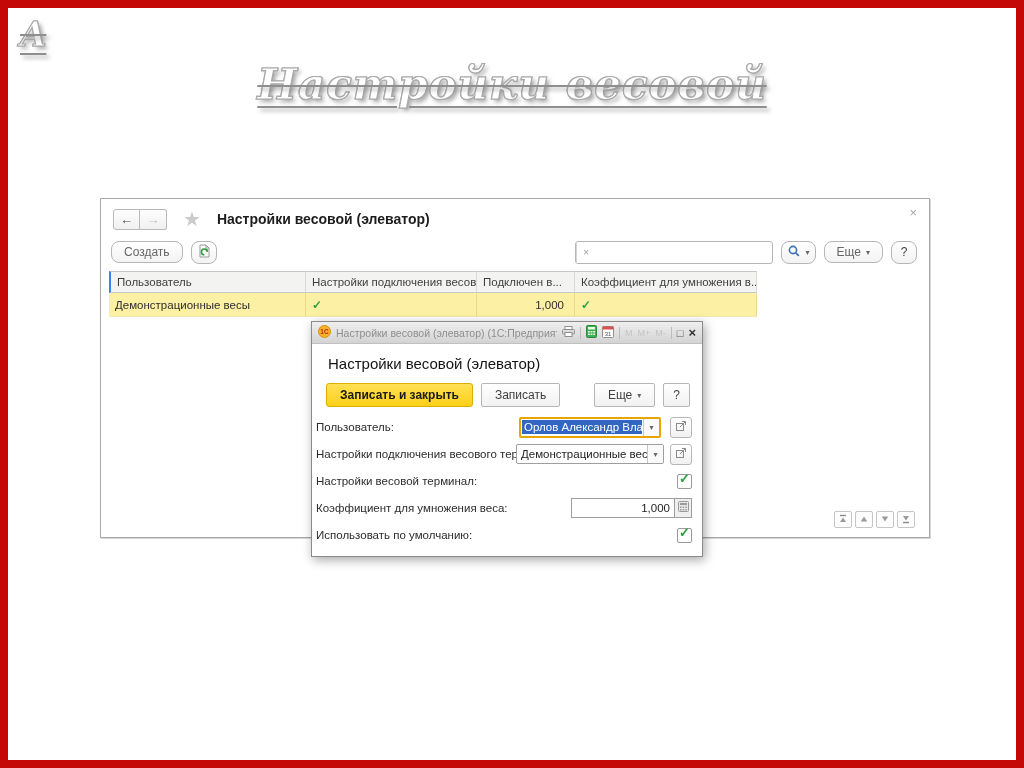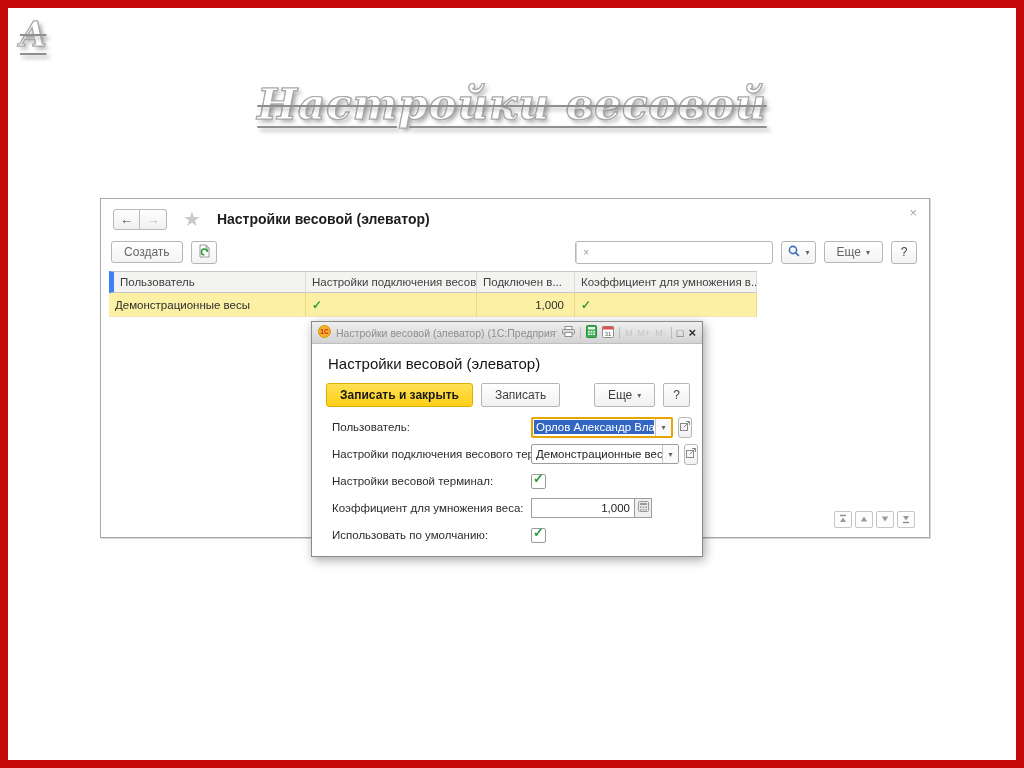--- a/index.html
+++ b/index.html
@@ -10,51 +10,51 @@
   }
   
   .wordart{
     font-family:"DejaVu Serif",serif;font-style:italic;font-weight:bold;color:#ffffff;
     -webkit-text-stroke:1.2px #a9a9a9;
     text-shadow:3px 3px 4px rgba(95,95,95,.55);
     text-decoration:underline line-through;text-decoration-color:#8f8f8f;text-decoration-thickness:2px;
     text-underline-offset:7px;
   }
   .wordart-a{position:absolute;left:12px;top:6px;font-size:34px;}
-  .wordart-title{position:absolute;top:72px;left:0;width:100%;text-align:center;font-size:42px;letter-spacing:1px;}
+  .wordart-title{position:absolute;top:52px;left:0;width:100%;text-align:center;font-size:42px;letter-spacing:1px;}
   
   .mw{position:absolute;left:92px;top:190px;width:828px;height:338px;background:#fff;
       border:1px solid #a8a8a8;box-shadow:1px 1px 0 #d8d8d8;}
   .mw-close{position:absolute;top:7px;right:12px;color:#a6a6a6;font-size:13px;line-height:13px;cursor:default;}
   .nav{position:absolute;left:12px;top:8px;height:24px;display:flex;align-items:center;}
   .navgrp{display:flex;}
   .navbtn{width:27px;height:21px;border:1px solid #b9b9b9;background:linear-gradient(#fefefe,#f0f0f0);
           display:flex;align-items:center;justify-content:center;font-size:13px;box-sizing:border-box;}
   .navbtn.first{border-radius:3px 0 0 3px;}
   .navbtn.second{border-radius:0 3px 3px 0;border-left:none;}
   .back{color:#4a4a4a}.fwd{color:#c2c2c2}
   .star{color:#cbcbcb;font-size:20px;margin-left:16px;line-height:20px;}
   .mw-title{margin-left:16px;font-size:14px;font-weight:bold;color:#1d1d1d;}
   .tbar{position:absolute;left:10px;right:12px;top:40px;height:26px;display:flex;align-items:center;gap:8px;}
-  .btn{border:1px solid #b6b6b6;border-radius:3px;background:linear-gradient(#ffffff,#f3f3f3);
+  .btn{border:1px solid #b6b6b6;border-radius:8px;background:linear-gradient(#ffffff,#f3f3f3);
        font-size:12px;color:#666;padding:3px 12px;display:inline-flex;align-items:center;gap:5px;box-sizing:border-box;}
   .iconbtn{padding:2px 5px;height:23px;}
   .spacer{flex:1}
   .search{display:flex;width:198px;height:23px;border:1px solid #b6b6b6;border-radius:3px;background:#fff;box-sizing:border-box;align-items:stretch;}
   .search input{border:none;outline:none;flex:1;font-size:11px;padding:0 6px;color:#444;min-width:0;background:transparent;font-family:"Liberation Sans",sans-serif;}
   .search input::placeholder{color:#b4b4b4;}
   .search .clear{width:19px;border-left:1px solid #d5d5d5;color:#9a9a9a;font-size:10px;display:flex;align-items:center;justify-content:center;}
   .arrow{font-size:8px;color:#666;}
   .qbtn{width:26px;justify-content:center;padding:3px 0;color:#444;height:23px;}
   
   .table{position:absolute;left:8px;right:10px;top:72px;font-size:11.5px;}
   .grid{display:grid;grid-template-columns:197px 171px 98px 182px 1fr;}
   .th{background:#f3f3f1;border-top:1px solid #c6c6c6;border-bottom:1px solid #c6c6c6;border-right:1px solid #dadada;
       padding:4px 6px;color:#3f3f3f;white-space:nowrap;overflow:hidden;}
-  .th:first-child{border-left:5px solid #3b82f6;}
+  .th:first-child{border-left:2px solid #3b82f6;}
   .td{background:#fcf0a4;border-right:1px solid #ecd98a;border-bottom:1px solid #f2e7b4;padding:3px 6px;
       white-space:nowrap;overflow:hidden;color:#2e2e2e;display:flex;align-items:center;gap:6px;height:17px;}
   .td.cur{background:#ffdf4f;border-right-color:#e3c23a;}
   .check{color:#2d9e3f;font-weight:bold;font-size:12px;}
   .num{justify-content:flex-end;padding-right:10px;}
   .pager{position:absolute;right:14px;bottom:9px;display:flex;gap:3px;}
   .pbtn{width:18px;height:17px;border:1px solid #c6c6c6;border-radius:2px;background:#fdfdfd;
         display:flex;align-items:center;justify-content:center;box-sizing:border-box;}
   
   .dlg{position:absolute;left:303px;top:313px;width:392px;background:#fff;border:1px solid #8a8a8a;
@@ -66,21 +66,21 @@
   .mbtn{font-size:9px;color:#c3c3c3;}
   .dmax{color:#5a5a5a;font-size:11px;}
   .dclose{color:#2f2f2f;font-size:13px;font-weight:bold;}
   .dheading{margin:11px 0 0 16px;font-size:15px;color:#141414;}
   .dactions{display:flex;gap:8px;margin:11px 12px 0 14px;align-items:center;}
   .ybtn{background:linear-gradient(#ffe055,#fdd017);border:1px solid #dcae00;border-radius:3px;
         font-weight:bold;font-size:12px;color:#1a1a1a;padding:4px 13px;}
   .gbtn{border:1px solid #b6b6b6;border-radius:2px;background:linear-gradient(#ffffff,#f1f1f1);
         font-size:12px;color:#3f3f3f;padding:4px 13px;display:inline-flex;align-items:center;gap:5px;}
   .dfields{margin:9px 0 10px 0;}
-  .frow{display:flex;align-items:center;padding:0 10px 0 20px;margin-bottom:5px;min-height:22px;}
+  .frow{display:flex;align-items:center;padding:0 10px 0 4px;margin-bottom:5px;min-height:22px;justify-content:space-between;}
   .flabel{width:199px;font-size:11.5px;color:#2c2c2c;white-space:nowrap;flex:none;}
   .focusring{display:flex;border:2px solid #e7a500;border-radius:2px;background:#fff;}
   .selinput{width:120px;height:17px;font-size:11.5px;display:flex;align-items:center;padding:0 1px;overflow:hidden;}
   .sel{background:#3266c2;color:#fff;padding:1px 2px;white-space:nowrap;overflow:hidden;}
   .ddseg{width:15px;display:flex;align-items:center;justify-content:center;border-left:1px solid #c6c6c6;background:#fafafa;}
   .input{display:flex;border:1px solid #9e9e9e;border-radius:2px;background:#fff;}
   .input .txt{width:122px;height:18px;font-size:11.5px;display:flex;align-items:center;padding:0 4px;color:#1e1e1e;white-space:nowrap;overflow:hidden;}
   .openbtn{width:22px;height:21px;margin-left:5px;border:1px solid #b6b6b6;border-radius:3px;
            background:linear-gradient(#ffffff,#f1f1f1);display:flex;align-items:center;justify-content:center;box-sizing:border-box;}
   .cbox{width:13px;height:13px;border:1px solid #9a9a9a;border-radius:2px;background:#fff;position:relative;flex:none;}

